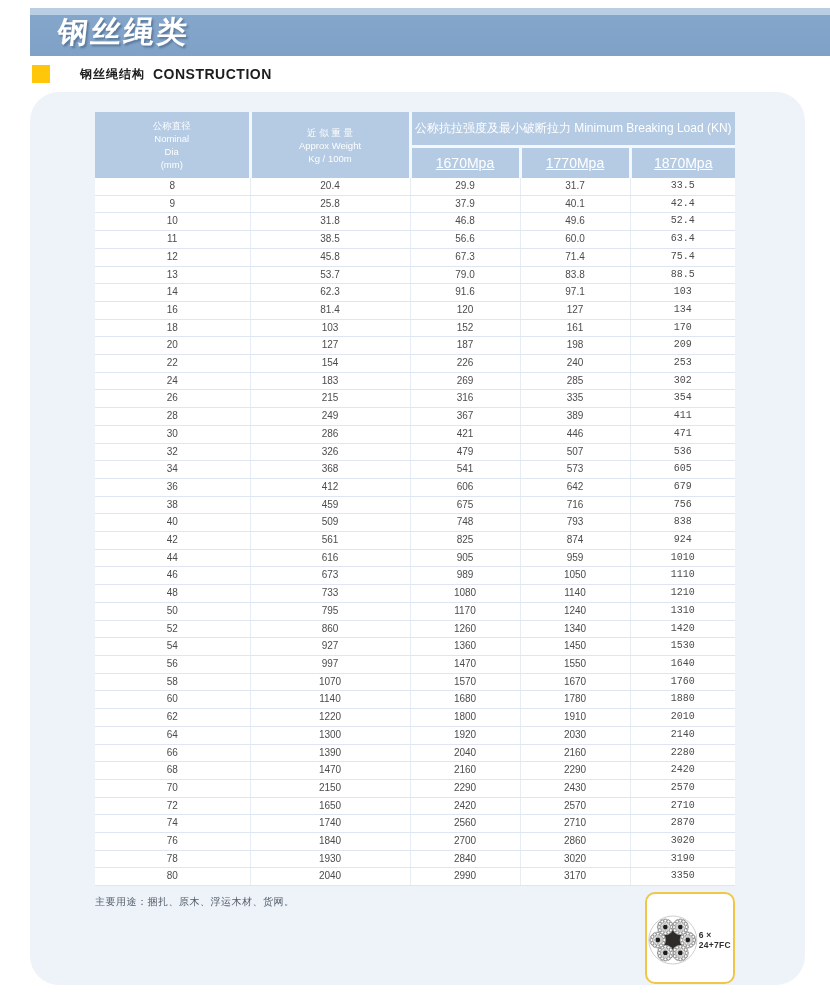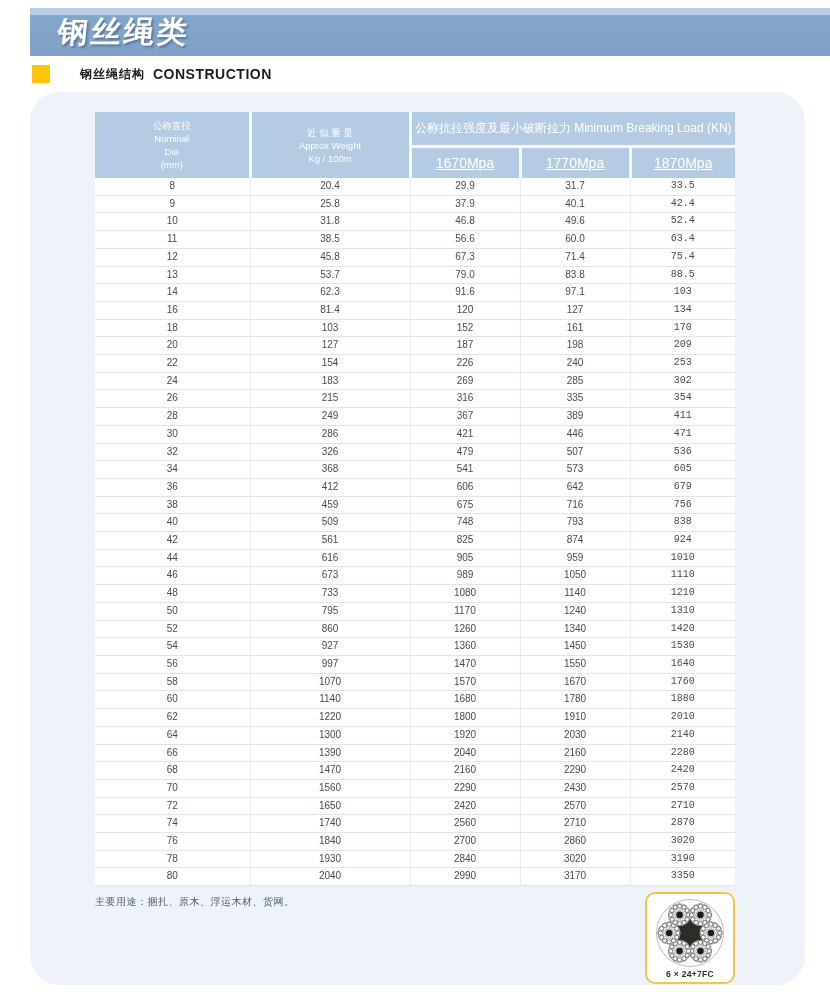--- a/index.html
+++ b/index.html
@@ -52,21 +52,21 @@
     background:#fff;font-size:10px;color:var(--body-text);text-align:center;
     padding:0;line-height:16.7px;height:16.7px;
     border-bottom:1px solid var(--grid-h);border-right:1px solid var(--grid-v);
   }
   tbody td:last-child{border-right:none;font-family:Liberation Mono, monospace;}
   
   .panel-footer{width:640px;margin-top:6px;display:flex;justify-content:space-between;align-items:flex-start;}
   .usage{font-size:10px;color:#55606c;margin-top:3px;letter-spacing:.5px;}
   .rope-box{
     width:90px;height:92px;background:#fff;border:2.5px solid var(--rope-border);
-    border-radius:10px;display:flex;flex-direction:column;align-items:center;padding-top:3px;
+    border-radius:10px;display:flex;flex-direction:row;align-items:center;padding-top:3px;
   }
   .rope-box svg{display:block;}
   .rope-label{font-size:8.5px;font-weight:bold;color:#2e2e2e;margin-top:0px;letter-spacing:.3px;}
 </style>
 </head>
 <body>
 
 <div class="banner">
   <span class="banner-zh">钢丝绳类</span>
 </div>
@@ -342,21 +342,21 @@
         </tr>
         <tr>
           <td>68</td>
           <td>1470</td>
           <td>2160</td>
           <td>2290</td>
           <td>2420</td>
         </tr>
         <tr>
           <td>70</td>
-          <td>1560</td>
+          <td>2150</td>
           <td>2290</td>
           <td>2430</td>
           <td>2570</td>
         </tr>
         <tr>
           <td>72</td>
           <td>1650</td>
           <td>2420</td>
           <td>2570</td>
           <td>2710</td>

